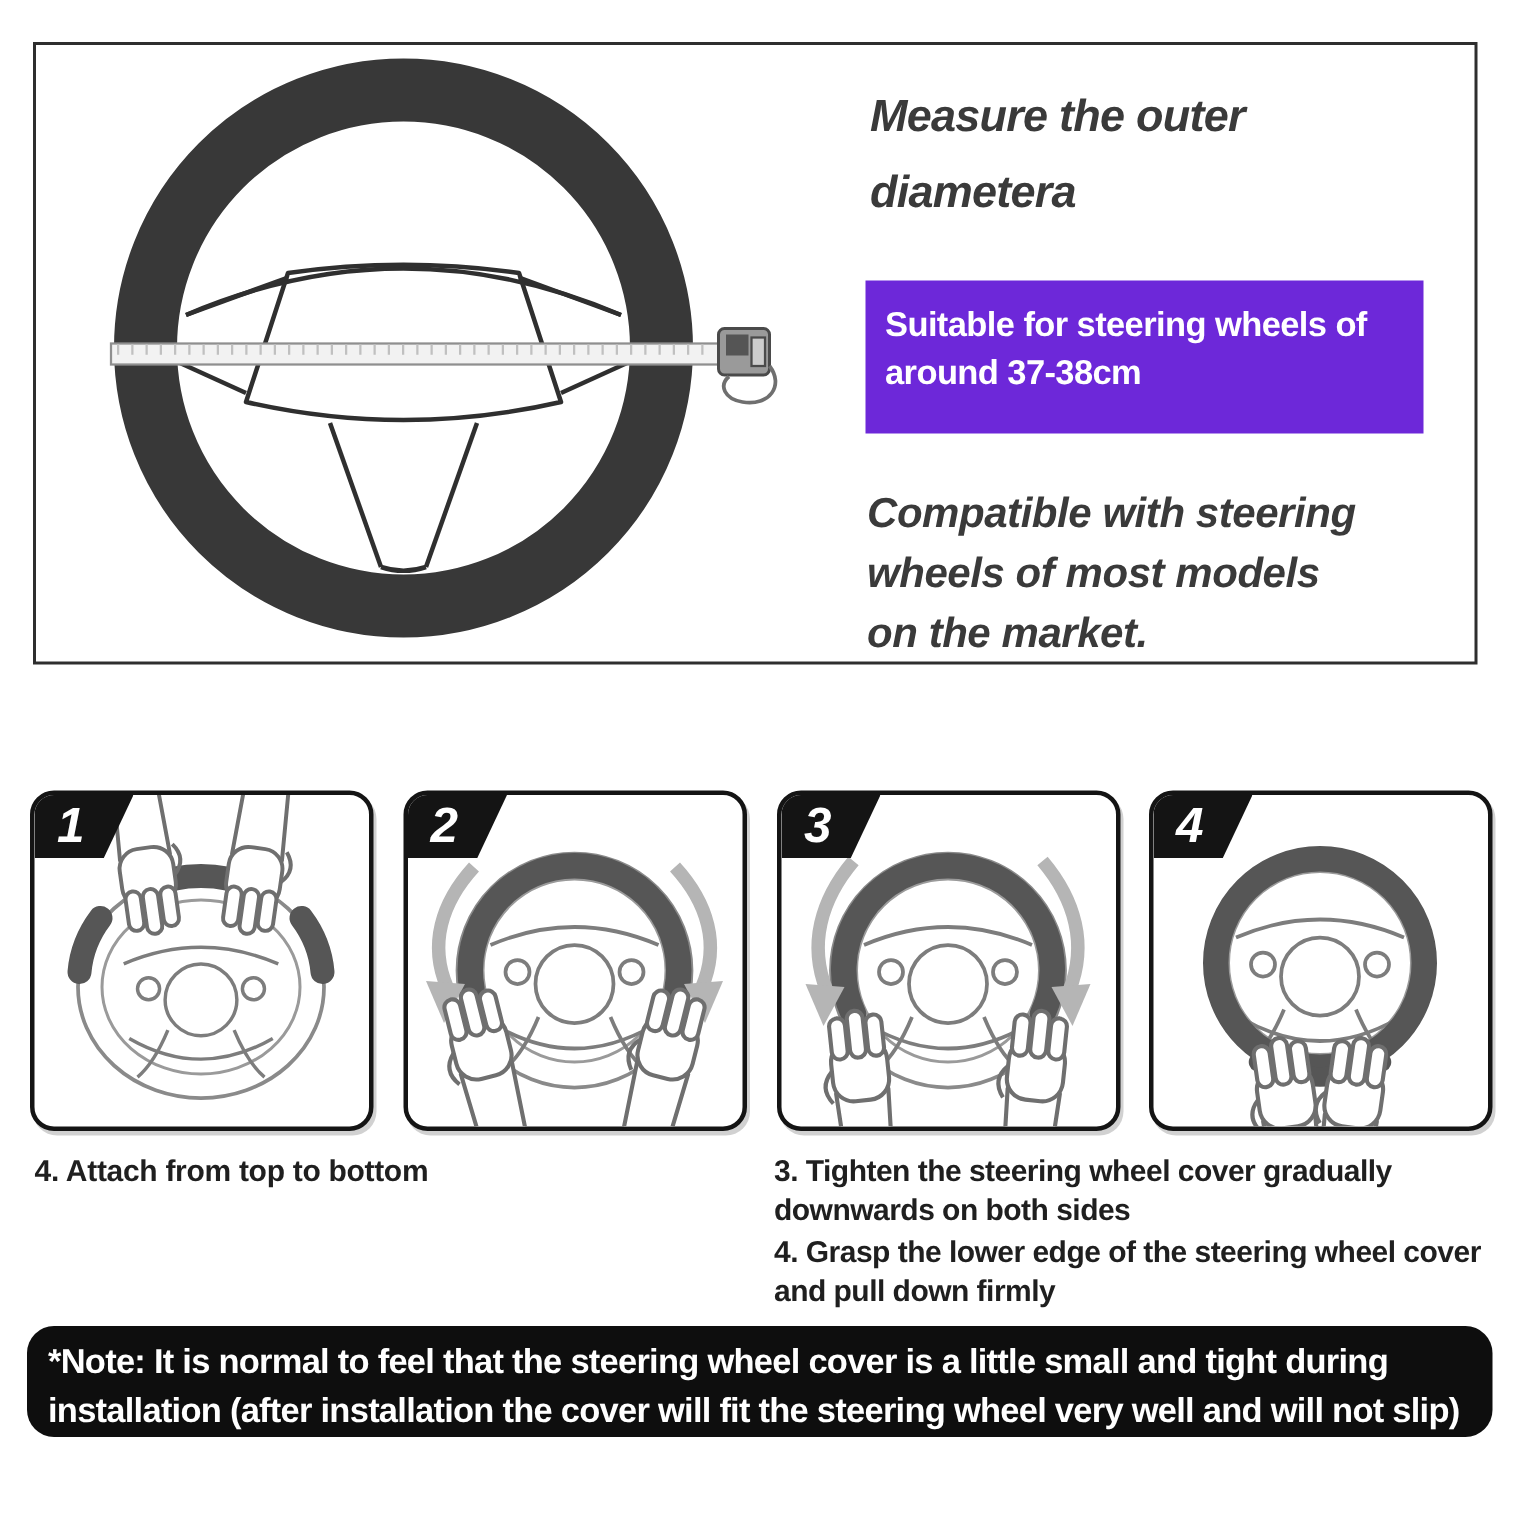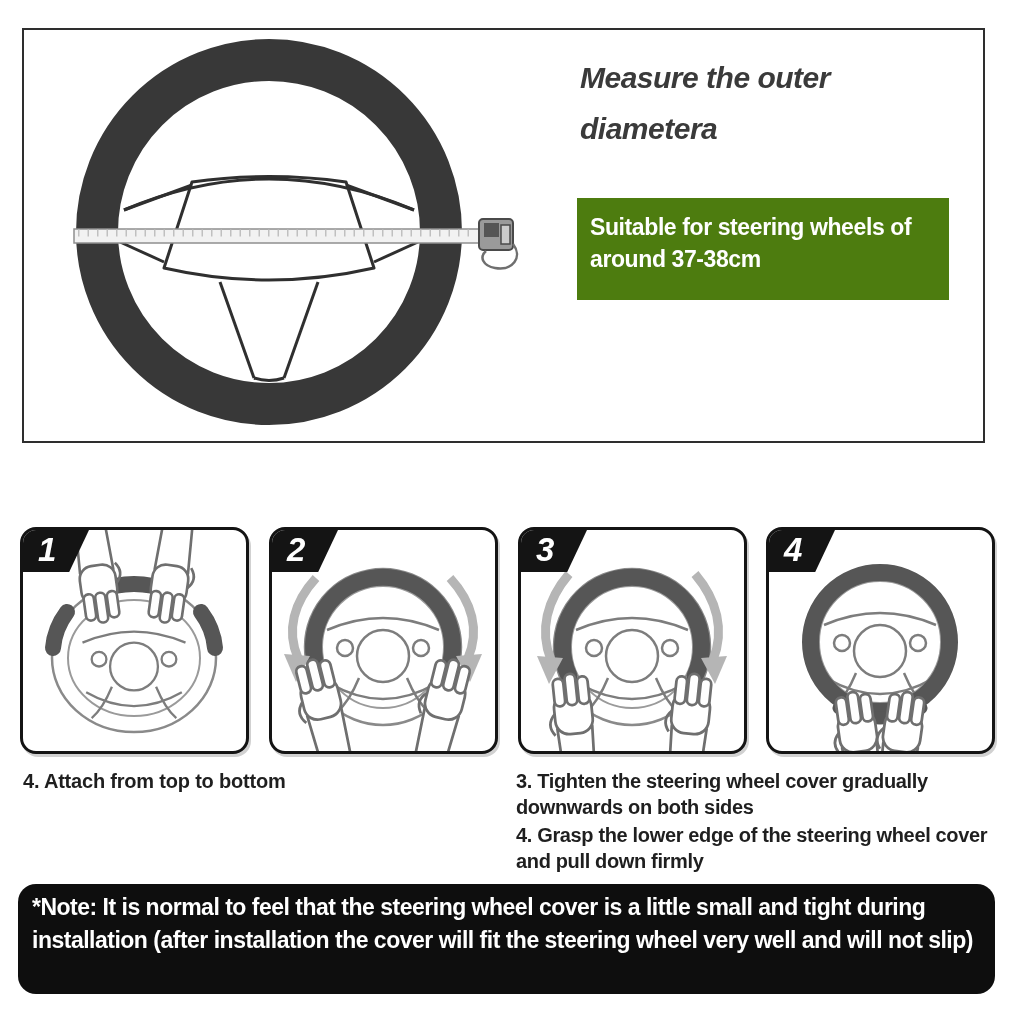--- a/index.html
+++ b/index.html
@@ -6,21 +6,21 @@
   .page{position:relative;width:1010px;height:1010px;background:#fff;overflow:hidden;
         font-family:"Liberation Sans", sans-serif;color:#3d3d3d;}
 
   
   .measure-frame{position:absolute;left:22px;top:28px;width:963px;height:415px;
                  border:2px solid #2e2e2e;box-sizing:border-box;background:#fff;}
   .measure-illustration{position:absolute;left:0px;top:0px;}
   .measure-heading{position:absolute;left:556px;top:22px;width:360px;margin:0;
                    font-size:30px;line-height:51px;font-weight:bold;font-style:italic;
                    color:#3a3a3a;letter-spacing:-0.5px;}
-  .size-box{position:absolute;left:553px;top:168px;width:372px;height:102px;background:#4d7c0f;
+  .size-box{position:absolute;left:553px;top:157px;width:372px;height:102px;background:#6d28d9;
             box-sizing:border-box;padding:13px 6px 0 13px;}
   .size-box p{margin:0;color:#ffffff;font-size:23px;line-height:32px;font-weight:bold;letter-spacing:-0.4px;}
   .compat-text{position:absolute;left:554px;top:292px;width:336px;margin:0;
                font-size:28px;line-height:40px;font-weight:bold;font-style:italic;
                color:#3a3a3a;letter-spacing:-0.3px;}
 
   
   .steps-heading{position:absolute;left:24px;top:450px;margin:0;font-size:37px;line-height:48px;
                  font-weight:bold;font-style:italic;color:#3a3a3a;letter-spacing:-0.5px;}
 
@@ -35,21 +35,21 @@
                 font-style:italic;font-family:"Liberation Sans", sans-serif;}
   .panel svg.step-art{position:absolute;left:0;top:0;}
 
   
   .instructions{position:absolute;font-size:20px;line-height:26px;font-weight:bold;color:#1f1f1f;letter-spacing:-0.2px;}
   .instructions p{margin:0 0 2px 0;}
   .instructions-left{left:23px;top:768px;width:470px;}
   .instructions-right{left:516px;top:768px;width:496px;letter-spacing:-0.35px;}
 
   
-  .note-box{position:absolute;left:18px;top:884px;width:977px;height:110px;background:#0e0e0e;
+  .note-box{position:absolute;left:18px;top:884px;width:977px;height:74px;background:#0e0e0e;
             border-radius:18px;box-sizing:border-box;padding:7px 14px 0 14px;}
   .note-box p{margin:0;color:#ffffff;font-size:23px;line-height:33px;font-weight:bold;letter-spacing:-0.5px;}
 
   .defs-svg{position:absolute;width:0;height:0;overflow:hidden;}
 </style>
 </head>
 <body>
 
 <svg class="defs-svg" aria-hidden="true">
   <defs>
@@ -102,20 +102,21 @@
         <path d="M489,214 C499,227 489,241 471,238 C459,236 455,227 462,221" fill="none" stroke="#6f6f6f" stroke-width="2.5"></path>
       </g>
     </svg>
 
     <h1 class="measure-heading">Measure the outer diametera</h1>
 
     <div class="size-box">
       <p>Suitable for steering wheels of around 37-38cm</p>
     </div>
 
+    <p class="compat-text">Compatible with steering wheels of most models on the market.</p>
   </section>
 
 
   <div class="panel panel-1">
     <svg class="step-art" width="223" height="221" viewBox="0 0 223 221">
       <ellipse cx="111" cy="128" rx="82" ry="74" fill="none" stroke="#8a8a8a" stroke-width="2.5"></ellipse>
       <ellipse cx="111" cy="128" rx="66" ry="58" fill="none" stroke="#9a9a9a" stroke-width="2"></ellipse>
       <g fill="none" stroke="#565656" stroke-width="16" stroke-linecap="round">
         <path d="M76,61 A82,74 0 0 1 146,61"></path>
         <path d="M30,118 A82,74 0 0 1 44,82"></path>

